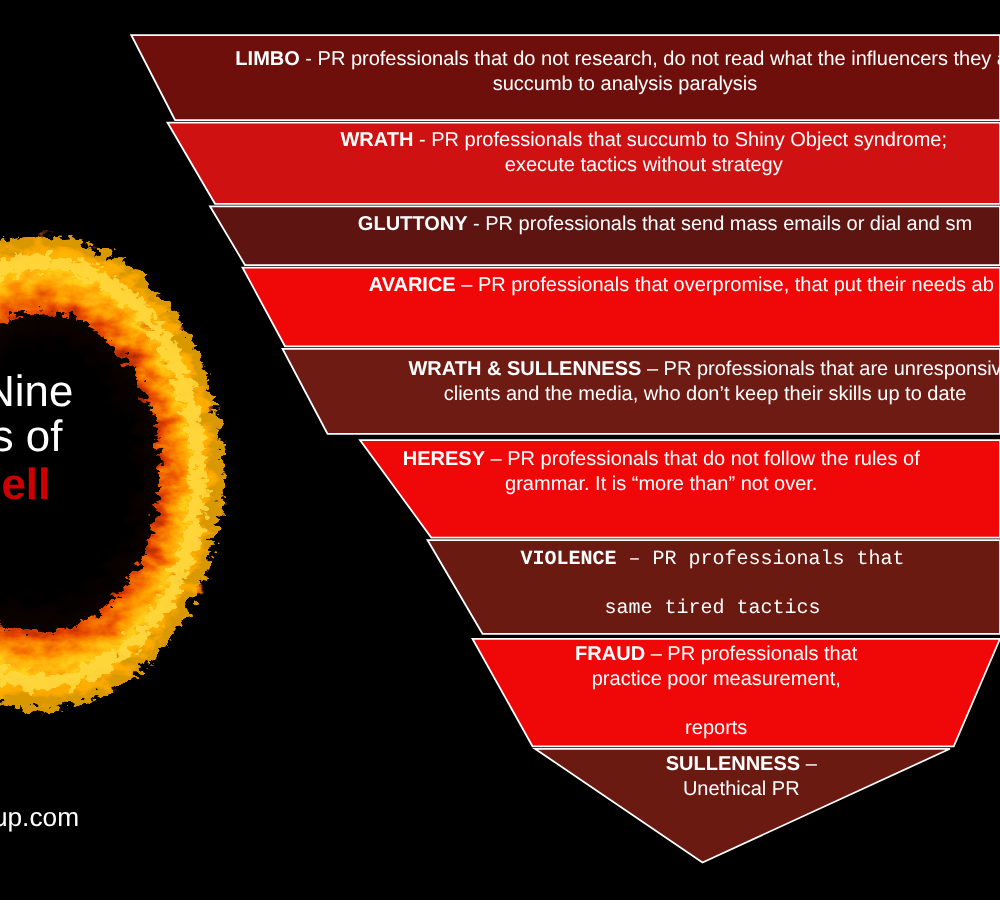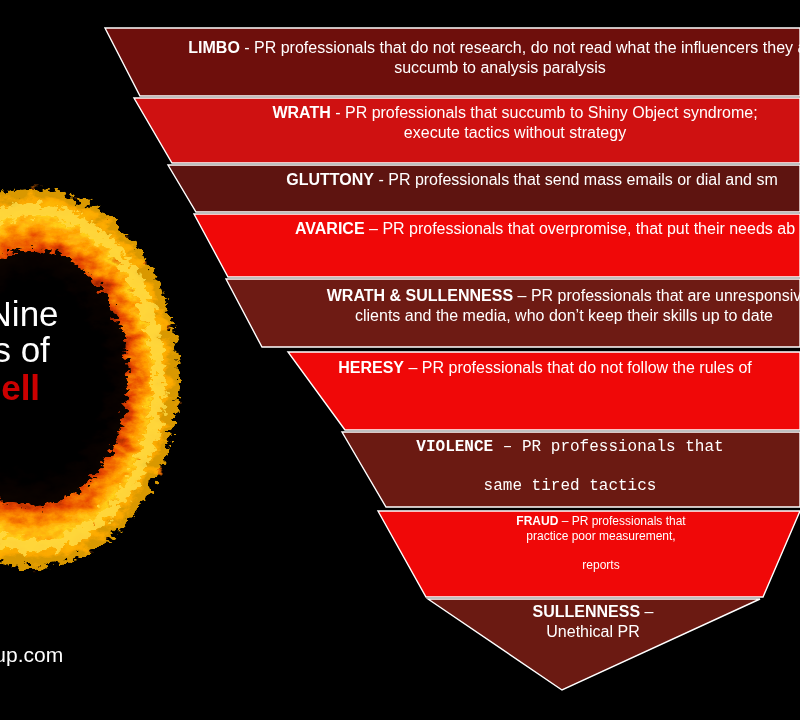--- a/index.html
+++ b/index.html
@@ -179,32 +179,32 @@
 
   <div class="band-text" style="left:210px; top:219px; width:670px; font-size:16px;">
     <span class="sin">AVARICE</span><span> – </span><span>PR professionals that overpromise, that put their needs ab</span><br>
   </div>
 
   <div class="band-text" style="left:244px; top:286px; width:640px; font-size:16px;">
     <span class="sin">WRATH &amp; SULLENNESS</span><span> – </span><span>PR professionals that are unresponsiv</span><br>
     <span>clients and the media, who don’t keep their skills up to date</span>
   </div>
 
-  <div class="band-text" style="left:300px; top:358px; width:490px; font-size:16px;">
+  <div class="band-text" style="left:284px; top:358px; width:490px; font-size:16px;">
     <span class="sin">HERESY</span><span> – </span><span>PR professionals that do not follow the rules of</span><br>
-    <br>
+    <span>grammar. It is “more than” not over.</span><br>
   </div>
 
   <div class="band-text" style="left:355px; top:438px; width:430px; font-size:16px;font-family:Liberation Mono, monospace;">
     <span class="sin">VIOLENCE</span><span> – </span><span>PR professionals that</span><br>
     <br>
     <span>same tired tactics</span>
   </div>
 
-  <div class="band-text" style="left:416px; top:514px; width:370px; font-size:12px;">
+  <div class="band-text" style="left:388px; top:514px; width:370px; font-size:16px;">
     <span class="sin">FRAUD</span><span> – </span><span>PR professionals that</span><br>
     <span>practice poor measurement,</span><br>
     <br>
     <span>reports</span>
   </div>
 
   <div class="band-text" style="left:448px; top:602px; width:290px; font-size:16px;">
     <span class="sin">SULLENNESS</span><span> – </span><br>
     <span>Unethical PR</span>
   </div>

